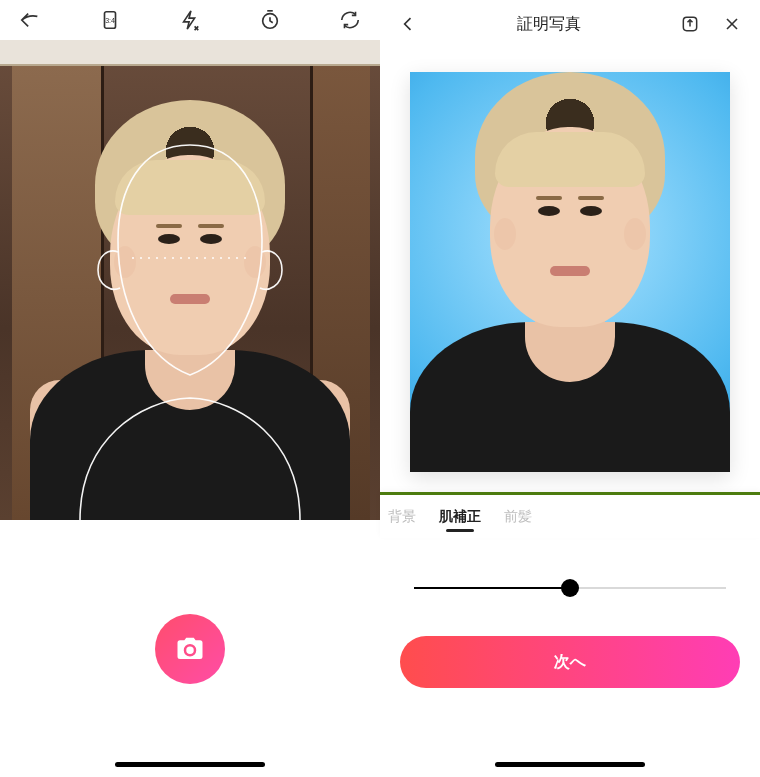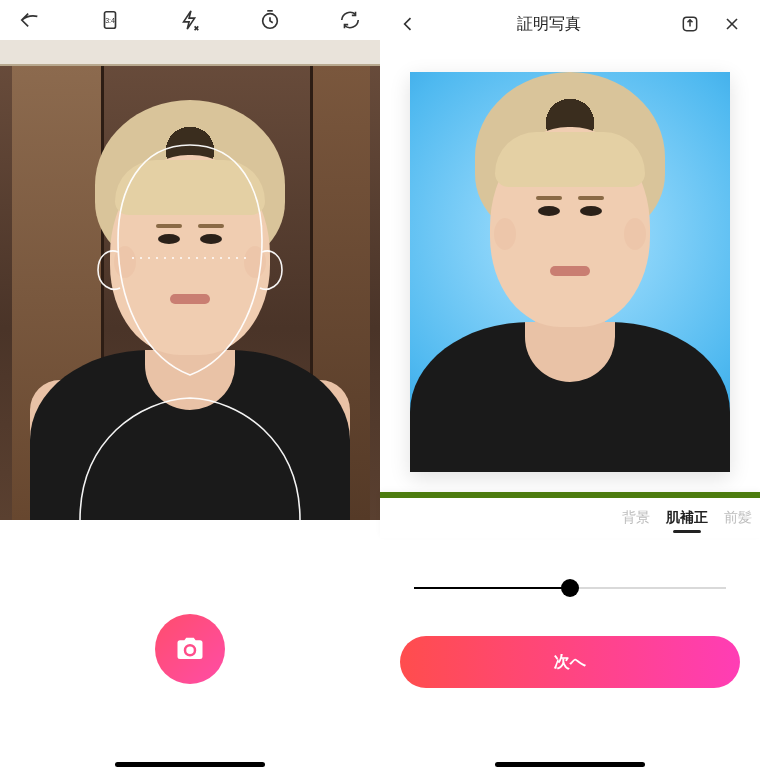--- a/index.html
+++ b/index.html
@@ -90,23 +90,24 @@
     padding: 24px 30px 10px;
     display:flex; justify-content:center;
   }
   .preview-card {
     width:320px; height:400px; box-shadow:0 6px 20px rgba(0,0,0,.12); background:radial-gradient(circle at 50% 40%, #aee4ff 0%, #4fb9f0 70%, #2a9de0 100%);
     position:relative; overflow:hidden;
   }
   .preview-card .person { bottom:-30px; }
 
   .tabs {
-    display:flex; justify-content:flex-end; align-items:center;
-    height:46px; border-top:6px solid #4d7c0f; box-shadow:0 -2px 6px rgba(0,0,0,.03);
+    display:flex; justify-content:flex-start; align-items:center;
+    height:46px; border-top:3px solid #4d7c0f; box-shadow:0 -2px 6px rgba(0,0,0,.03);
     margin-top:10px;
+    gap:7px;
   }
   .tab { font-size:14px; color:#bdbdbd; padding:10px 8px; position:relative;}
   .tab.active { color:#222; font-weight:700;}
   .tab.active::after{content:"";position:absolute;left:50%;transform:translateX(-50%);bottom:4px;width:28px;height:3px;background:#222;border-radius:2px;}
 
   .slider-row { padding: 40px 34px 10px; }
   .slider {
     position:relative; height:20px;
   }
   .slider-track { position:absolute; left:0; right:0; top:50%; height:2px; background:#d9d9d9; transform:translateY(-50%);}

